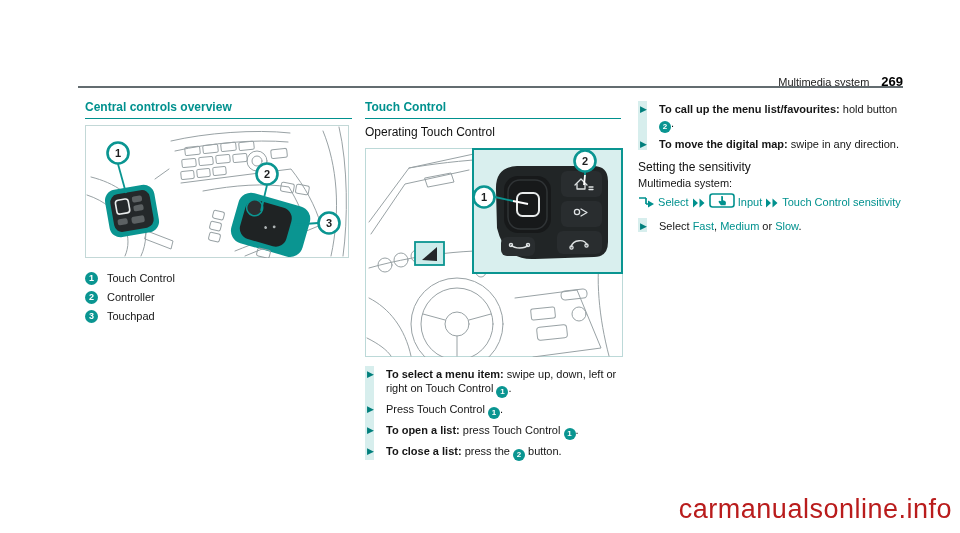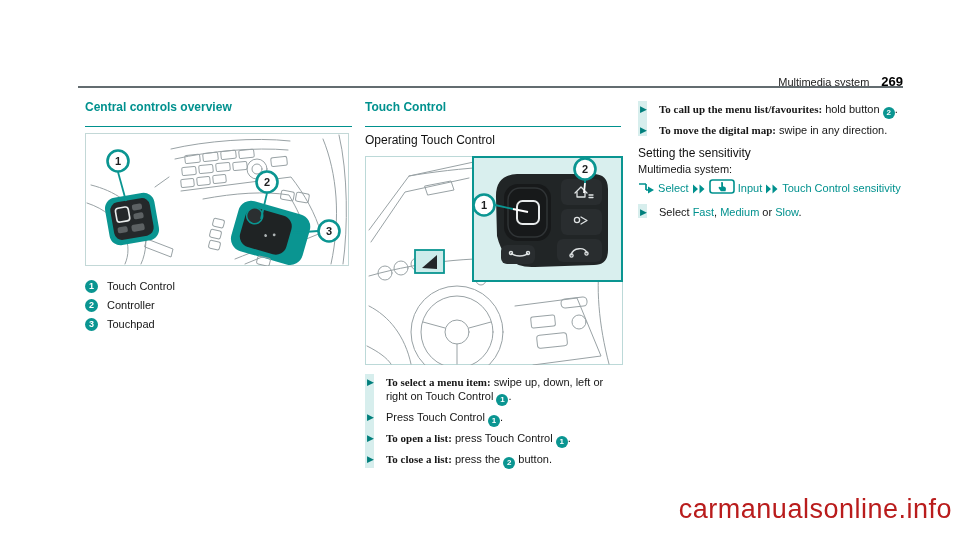--- a/index.html
+++ b/index.html
@@ -11,34 +11,34 @@
   .header .sect{font-size:11px;color:#1c1c1c;}
   .header .pg{font-weight:bold;font-size:13px;margin-left:12px;color:#000;}
   .rule{position:absolute;top:86px;left:78px;width:825px;height:2px;background:#636c70;}
 
   .col{position:absolute;top:100px;line-height:14px;}
   .col-left{left:85px;width:267px;}
   .col-mid{left:365px;width:256px;}
   .col-right{left:638px;width:267px;}
 
   .teal-head{font-size:12px;font-weight:bold;color:#00918e;
-             border-bottom:1.5px solid #00918e;padding-bottom:12px;margin:0 0 6px;}
+             border-bottom:1.5px solid #00918e;padding-bottom:4px;margin:0 0 6px;}
   .sub-head{font-size:12px;font-weight:normal;color:#111;margin:6px 0 9px;}
   .fig{display:block;}
 
   .legend{list-style:none;margin:13px 0 0;padding:0;}
   .legend li{display:flex;align-items:center;margin-bottom:5px;}
   .legend .ref{width:13px;height:13px;line-height:13.5px;font-size:9px;margin-right:9px;}
 
   .bullets{list-style:none;margin:0;padding:0;position:relative;}
   .bullets::before{content:"";position:absolute;left:0;top:-1px;bottom:1px;width:9px;background:#d7eeed;}
   .bullets li{position:relative;padding-left:21px;margin-bottom:4px;}
   .bullets li:last-child{margin-bottom:0;}
   .mk{position:absolute;left:2px;top:0;font-size:9px;color:#017f7c;}
-  .b{font-weight:bold;font-family:Liberation Serif, serif;}
+  .b{font-weight:bold;}
   .tl{color:#00918e;}
   .ref{display:inline-block;width:12px;height:12px;border-radius:50%;background:#0a9591;
        color:#fff;font-size:8px;font-weight:bold;line-height:12.5px;text-align:center;
        vertical-align:-2px;}
   .mid-bullets{margin-top:10px;}
   .col-right .first-bullets{margin-top:2px;}
   .col-right .sub-head{margin:9px 0 2px;}
   .intro-line{line-height:15px;}
   .path-line{color:#00918e;line-height:16px;margin:2px 0 7px;}
   .pic{display:inline-block;vertical-align:-2px;line-height:0;}

